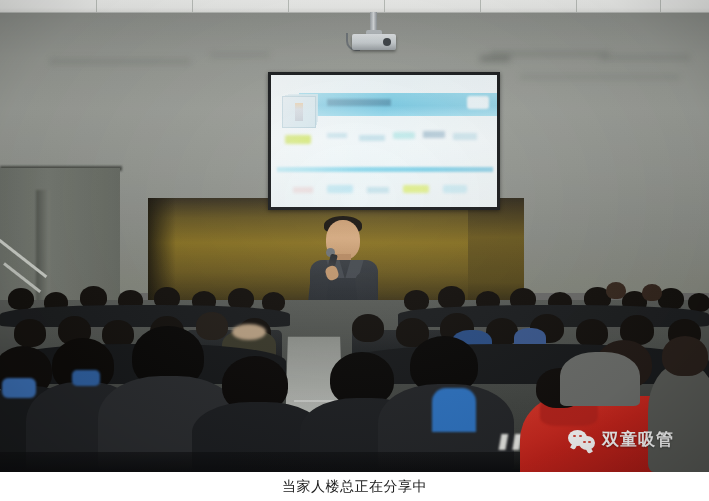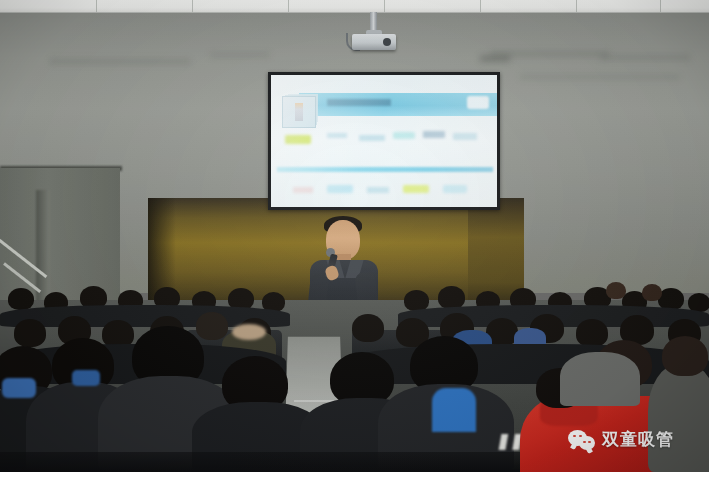--- a/index.html
+++ b/index.html
@@ -668,14 +668,17 @@
         <div class="wm-b2"></div>
         <div class="wm-dot" style="left:15px; top:11px;"></div>
         <div class="wm-dot" style="left:20px; top:11px;"></div>
       </div>
       <span class="wm-text">双童吸管</span>
     </div>
 
     <div class="blurhaze"></div>
   </div>
 
+  <div class="caption-bar">
+    <span class="caption-text">当家人楼总正在分享中</span>
+  </div>
 
 </div>
 
 </body></html>

